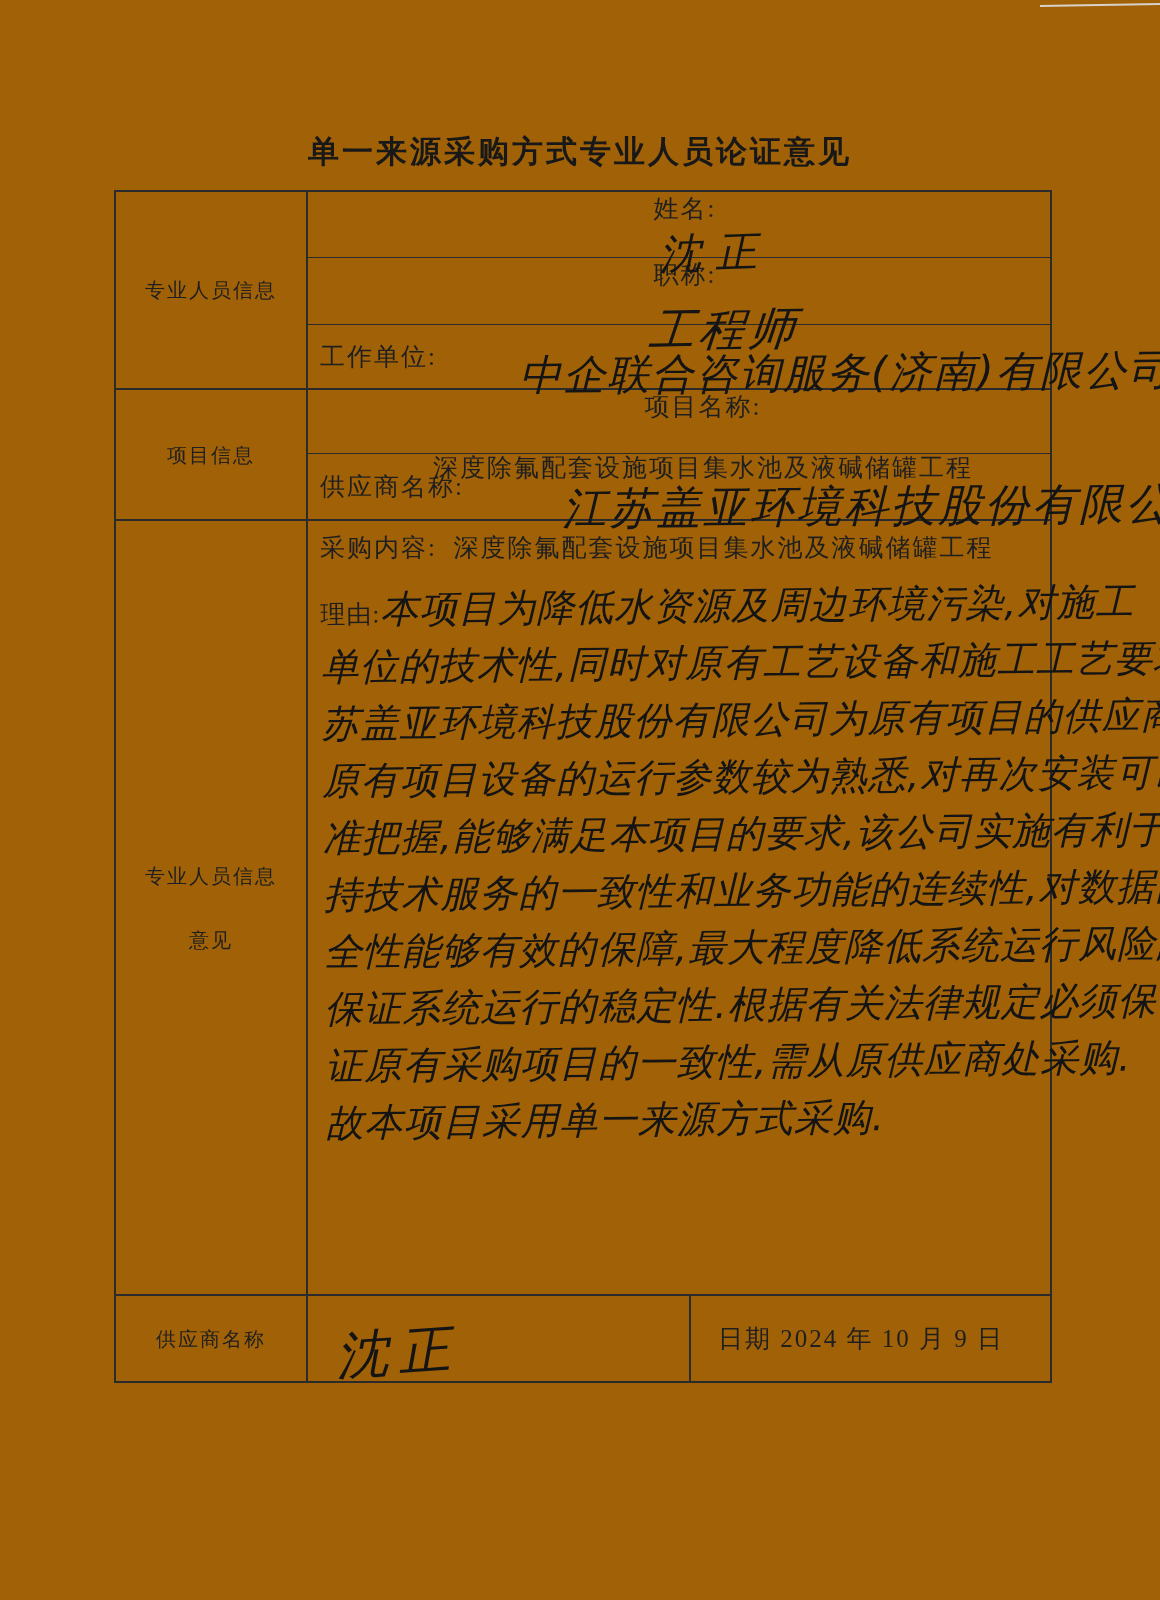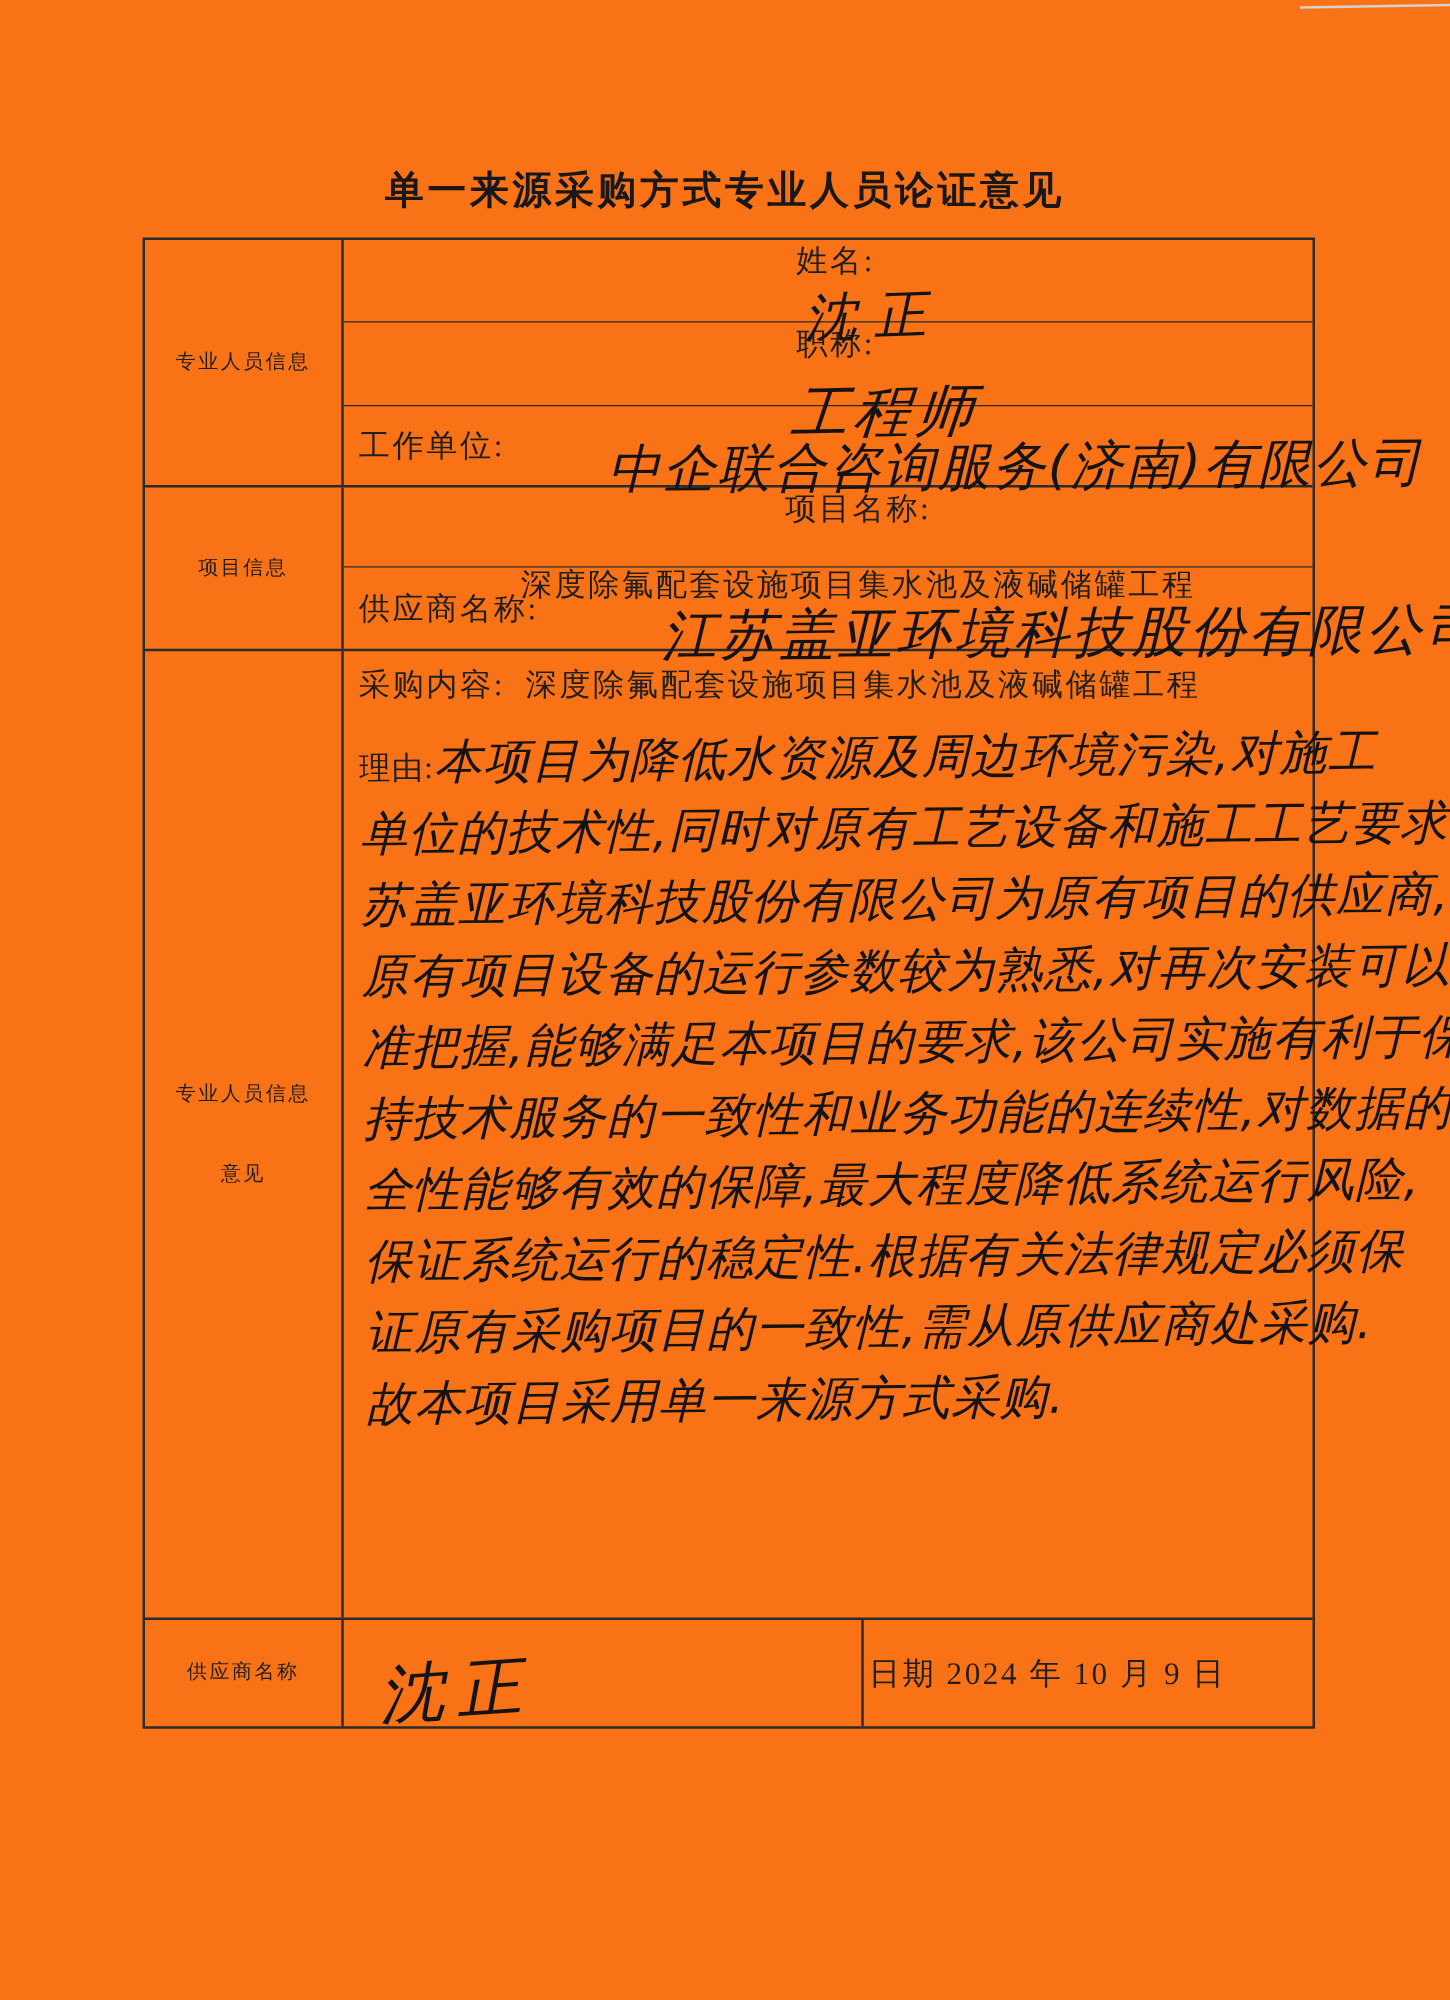--- a/index.html
+++ b/index.html
@@ -5,21 +5,21 @@
   html, body {
     margin: 0;
     padding: 0;
     background: #e8e6e2;
   }
   .page {
     position: relative;
     width: 1160px;
     height: 1600px;
     margin: 0 auto;
-    background: #f97316;
+    background: #a16207;
     overflow: hidden;
     font-family: "Liberation Serif", serif;
     color: #1f1f1f;
   }
   
   .scan-artifact {
     position: absolute;
     top: 4px;
     right: 0;
     width: 120px;
@@ -50,29 +50,29 @@
     flex-direction: column;
     background: transparent;
   }
   .section {
     display: flex;
     box-sizing: border-box;
     flex-shrink: 0;
   }
   .section.bordered { border-bottom: 2px solid #2b2b2b; }
   .label-cell {
-    width: 159px;
+    width: 192px;
     flex-shrink: 0;
     border-right: 2px solid #2b2b2b;
     box-sizing: border-box;
     display: flex;
     flex-direction: column;
     align-items: center;
     justify-content: center;
-    font-size: 16px;
+    font-size: 20px;
     letter-spacing: 2px;
     text-align: center;
     line-height: 64px;
     font-family: Liberation Serif, serif;
   }
   .content-col {
     flex: 1;
     display: flex;
     flex-direction: column;
     min-width: 0;
@@ -180,21 +180,21 @@
     transform: rotate(-4deg);
     letter-spacing: 10px;
   }
   .date-cell {
     width: 361px;
     flex-shrink: 0;
     border-left: 2px solid #2b2b2b;
     box-sizing: border-box;
     display: flex;
     align-items: center;
-    padding-left: 4px;
+    padding-left: 27px;
     font-size: 25px;
     letter-spacing: 2px;
     white-space: nowrap;
   }
 </style>
 </head>
 <body>
 
 <div class="page">
 

